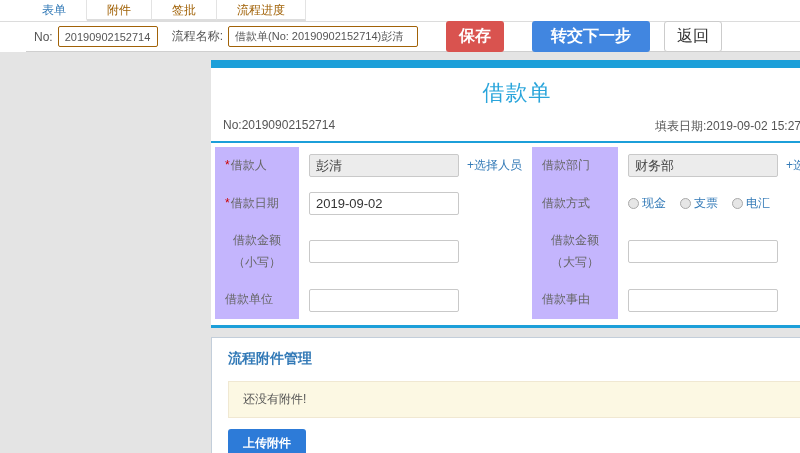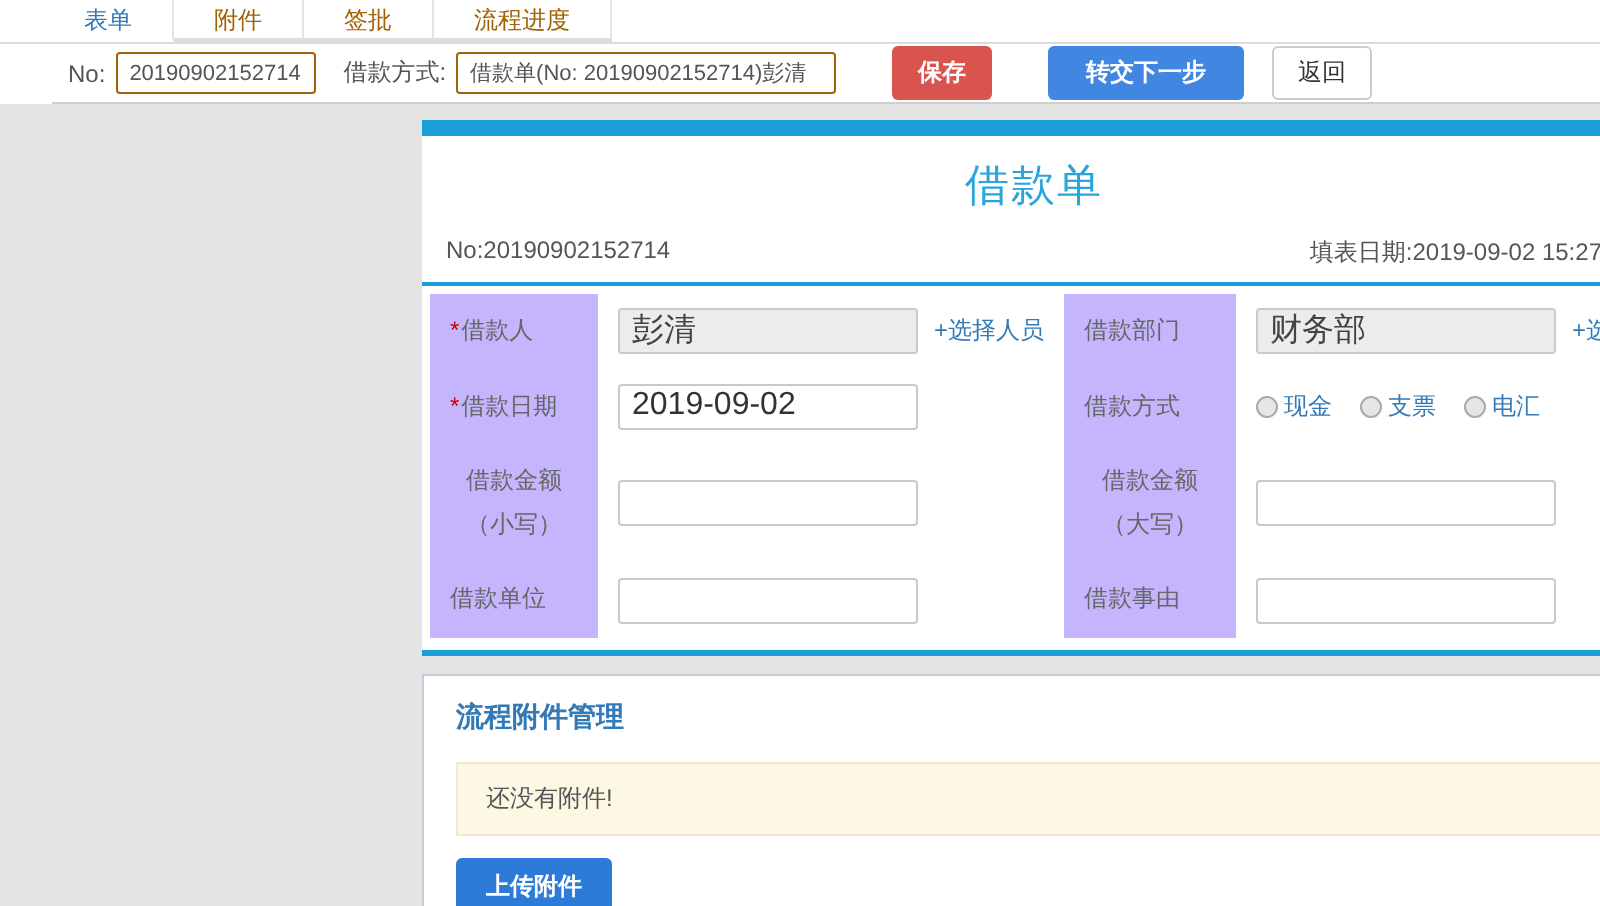--- a/index.html
+++ b/index.html
@@ -12,34 +12,34 @@
   
   .header { position:absolute; top:0; left:0; width:800px; background:#fff; z-index:5; }
   .tabbar { display:flex; height:22px; border-bottom:1px solid #DCDCDC; background:#fff;padding-left:22px; }
   .tab { padding:0 20px; line-height:21px; font-size:12px; color:#a16207; border-right:1px solid #E3E3E3; cursor:pointer; border-bottom:2px solid #DDD; }
   .tab.active { color:#337AB7; border-bottom-color:transparent; }
   .toolbar { display:flex; align-items:center; height:30px; padding:0 8px; border-bottom:1px solid #CFCFCF; background:#fff;margin-left:26px; }
   .toolbar label { color:#555; margin-right:5px; white-space:nowrap; }
   .tb-input { height:21px; border:1px solid #a16207; border-radius:2px; padding:0 6px; font-size:11px; color:#555; font-family:"Liberation Sans",sans-serif; }
   .no-input { width:100px; margin-right:14px; }
   .name-input { width:190px; }
-  .btn { font-size:12px; font-weight:bold; padding:4px 12px; border-radius:3px; border:1px solid transparent; cursor:pointer; font-family:"Liberation Sans",sans-serif; }
+  .btn { font-size:16px; font-weight:bold; padding:4px 12px; border-radius:3px; border:1px solid transparent; cursor:pointer; font-family:"Liberation Sans",sans-serif; }
   .btn-save { background:#D9534F; color:#fff; margin-left:28px; }
   .btn-next { background:#4186E0; color:#fff; margin-left:28px; padding:4px 18px; }
   .btn-back { background:#fff; color:#333; border-color:#CCC; margin-left:14px; font-weight:normal; }
   
   .main { position:absolute; left:211px; top:60px; width:612px; }
   .card-form { background:#fff; border-bottom:3px solid #1C9FD9; padding-bottom:6px; }
   .strip { height:8px; background:#1C9FD9; }
   .form-title { text-align:center; color:#2AA5DB; font-size:22px; padding:10px 0 10px; letter-spacing:1px; }
   .no-date { display:flex; justify-content:space-between; padding:0 12px 6px; color:#555; font-size:12px; border-bottom:2px solid #1C9FD9; white-space:nowrap; }
   .ftable { display:grid; grid-template-columns:84px 1fr 86px 1fr; padding:4px 4px 0 4px; }
   .lbl { background:#c4b5fd; color:#666; display:flex; align-items:center; justify-content:flex-start; text-align:center; padding:8px 10px; line-height:1.8; }
   .fld { display:flex; align-items:center; padding:7px 10px; gap:8px; background:#fff; }
-  .inp { height:23px; border:1px solid #C9C9C9; border-radius:2px; padding:0 6px; width:150px; font-size:16px; color:#333; background:#fff; font-family:"Liberation Sans",sans-serif; }
+  .inp { height:23px; border:1px solid #C9C9C9; border-radius:2px; padding:0 6px; width:150px; font-size:13px; color:#333; background:#fff; font-family:"Liberation Sans",sans-serif; }
   .inp.ro { background:#ECECEC; color:#444; }
   .req { color:#CC0000; margin-right:1px; }
   a.link { color:#337AB7; text-decoration:none; white-space:nowrap; font-size:12px; }
   .radio { width:11px; height:11px; border-radius:50%; background:#E6E6E6; border:1px solid #A9A9A9; display:inline-block; margin-right:3px; flex:none; }
   .radio-opt { display:flex; align-items:center; margin-right:6px; color:#337AB7; cursor:pointer; }
   
   .card { margin-top:9px; background:#fff; padding:12px 16px; }
   .card-attach { border:1px solid #C3CEDA; }
   .sec-title { font-size:14px; font-weight:bold; }
   .t-blue { color:#337AB7; }
@@ -52,21 +52,21 @@
 <div class="header">
   <div class="tabbar">
     <div class="tab active">表单</div>
     <div class="tab">附件</div>
     <div class="tab">签批</div>
     <div class="tab">流程进度</div>
   </div>
   <div class="toolbar">
     <label>No:</label>
     <input class="tb-input no-input" value="20190902152714" style="">
-    <label>借款方式:</label>
+    <label>流程名称:</label>
     <input class="tb-input name-input" value="借款单(No: 20190902152714)彭清" style="">
     <button class="btn btn-save">保存</button>
     <button class="btn btn-next">转交下一步</button>
     <button class="btn btn-back">返回</button>
   </div>
 </div>
 
 <div class="main">
 
   <div class="card-form">

